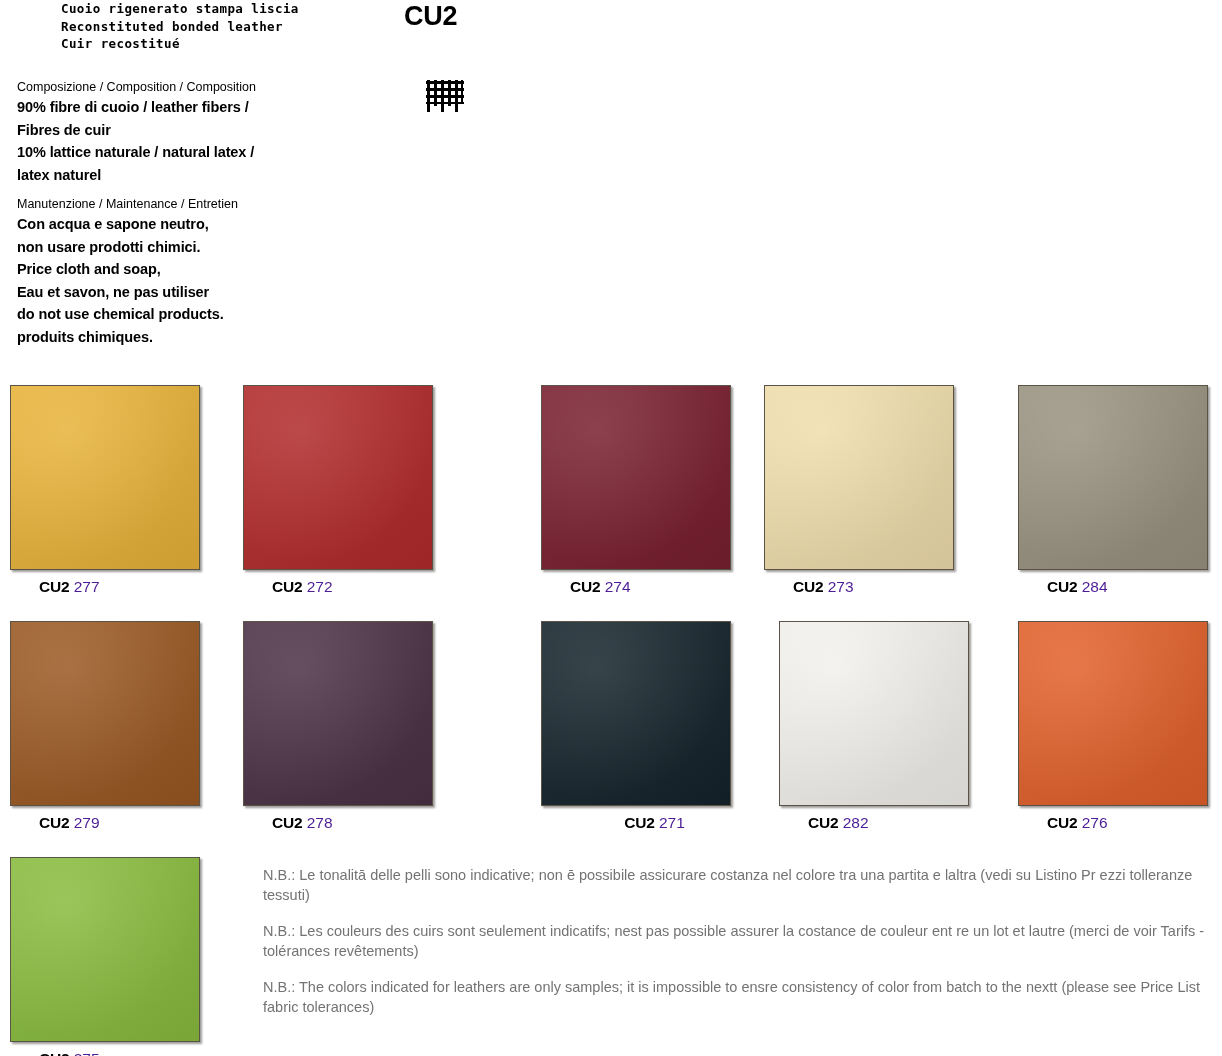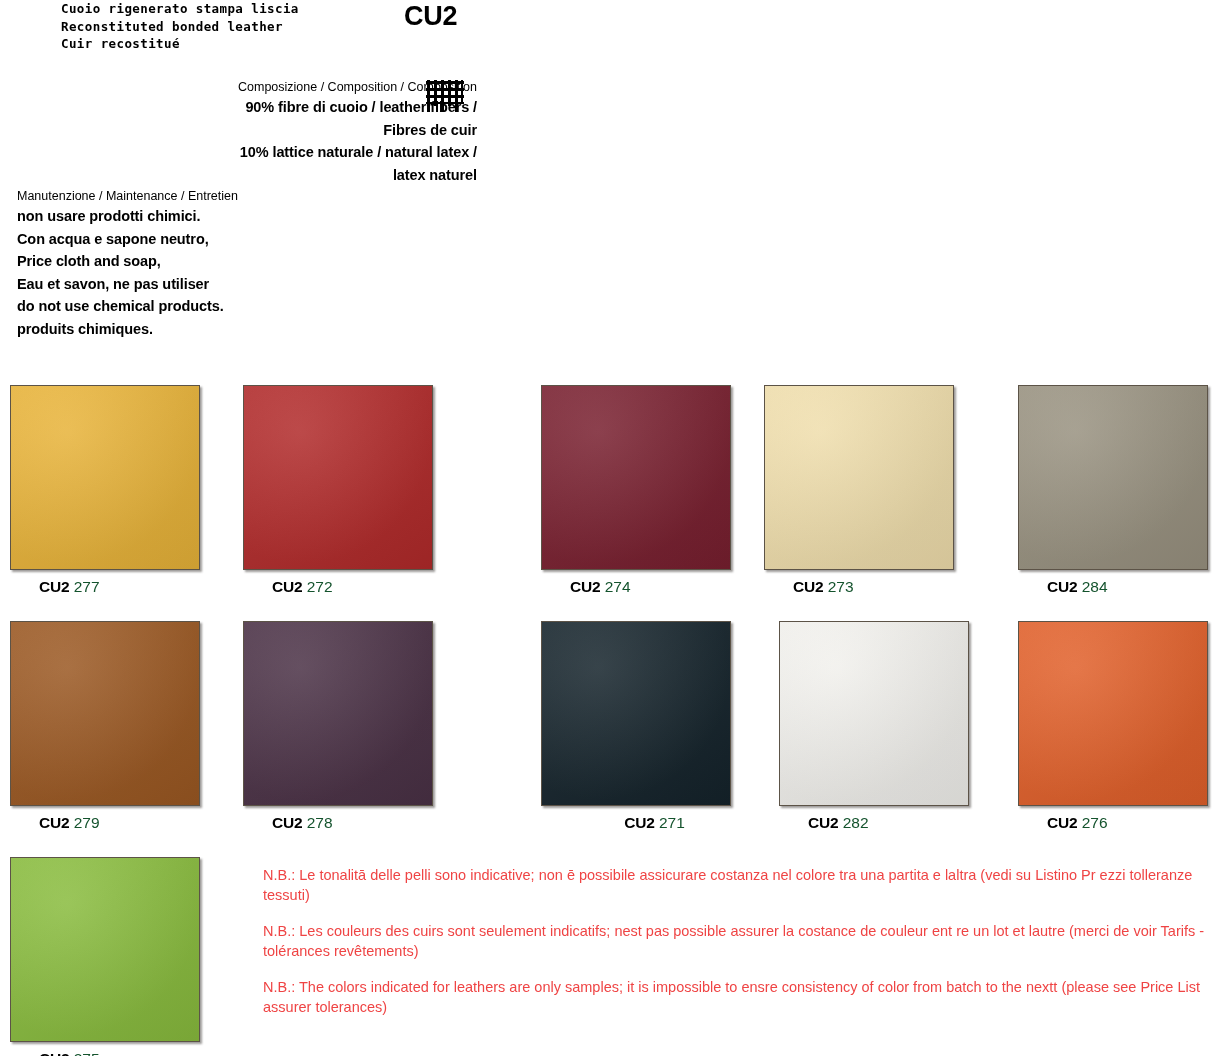--- a/index.html
+++ b/index.html
@@ -47,25 +47,24 @@
     position: absolute;
     left: 426px; top: 80px;
     width: 38px; height: 32px;
   }
 
   
   #composition-block {
     position: absolute;
     left: 17px; top: 79px;
     width: 460px;
-    text-align: right;
   }
   #maintenance-block {
     position: absolute;
-    left: 17px; top: 188px;
+    left: 17px; top: 196px;
     width: 460px;
   }
   .spec-caption {
     font-family: "Liberation Sans", sans-serif;
     font-size: 12.5px;
     font-weight: normal;
     line-height: 16px;
     white-space: nowrap;
     margin-bottom: 1px;
   }
@@ -116,35 +115,35 @@
     line-height: 18px;
     white-space: nowrap;
     padding-left: 29px;
   }
   .swatch-label .code {
     font-weight: bold;
     letter-spacing: -0.2px;
   }
   .swatch-label .num {
     font-weight: normal;
-    color: #14532d;
+    color: #4c1d95;
   }
 
   
   #notes-area {
     position: absolute;
     left: 263px; top: 866px;
     width: 950px;
   }
   .note {
     font-family: "Liberation Sans", sans-serif;
     font-size: 14.5px;
     line-height: 19.5px;
     margin-bottom: 17px;
-    color: #ef4444;
+    color: #737373;
   }
   .note:last-child { margin-bottom: 0; }
 </style>
 </head>
 <body>
 
 <div id="header-block">
   <div class="mono-line">Cuoio rigenerato stampa liscia</div>
   <div class="mono-line">Reconstituted bonded leather</div>
   <div class="mono-line">Cuir recostitué</div>
@@ -172,22 +171,22 @@
 <div id="composition-block">
   <div class="spec-caption">Composizione / Composition / Composition</div>
   <div class="spec-line">90% fibre di cuoio / leather fibers /</div>
   <div class="spec-line">Fibres de cuir</div>
   <div class="spec-line">10% lattice naturale / natural latex /</div>
   <div class="spec-line">latex naturel</div>
 </div>
 
 <div id="maintenance-block">
   <div class="spec-caption">Manutenzione / Maintenance / Entretien</div>
+  <div class="spec-line">Con acqua e sapone neutro,</div>
   <div class="spec-line">non usare prodotti chimici.</div>
-  <div class="spec-line">Con acqua e sapone neutro,</div>
   <div class="spec-line">Price cloth and soap,</div>
   <div class="spec-line">Eau et savon, ne pas utiliser</div>
   <div class="spec-line">do not use chemical products.</div>
   <div class="spec-line">produits chimiques.</div>
 </div>
 
 <div id="swatch-area">
     <div class="swatch-row">
       <div class="swatch-cell" style="left: 10px;">
         <div class="swatch-chip" style="background: rgb(237, 183, 58);"></div>
@@ -236,14 +235,14 @@
       <div class="swatch-cell" style="left: 10px;">
         <div class="swatch-chip" style="background: rgb(140, 192, 63);"></div>
         <div class="swatch-label"><span class="code">CU2</span> <span class="num">275</span></div>
       </div>
     </div>
   </div>
 
 <div id="notes-area">
   <div class="note">N.B.: Le tonalitā delle pelli sono indicative; non ē possibile assicurare costanza nel colore tra una partita e laltra (vedi su Listino Pr ezzi  tolleranze tessuti)</div>
   <div class="note">N.B.: Les couleurs des cuirs sont seulement indicatifs; nest pas possible assurer la costance de couleur ent      re un lot et lautre (merci de voir Tarifs -  tolérances revêtements)</div>
-  <div class="note">N.B.: The colors indicated for leathers are only samples; it is impossible to ensre consistency of color from batch to the nextt (please see Price List  assurer tolerances)</div>
+  <div class="note">N.B.: The colors indicated for leathers are only samples; it is impossible to ensre consistency of color from batch to the nextt (please see Price List  fabric tolerances)</div>
 </div>
 
 </body></html>

